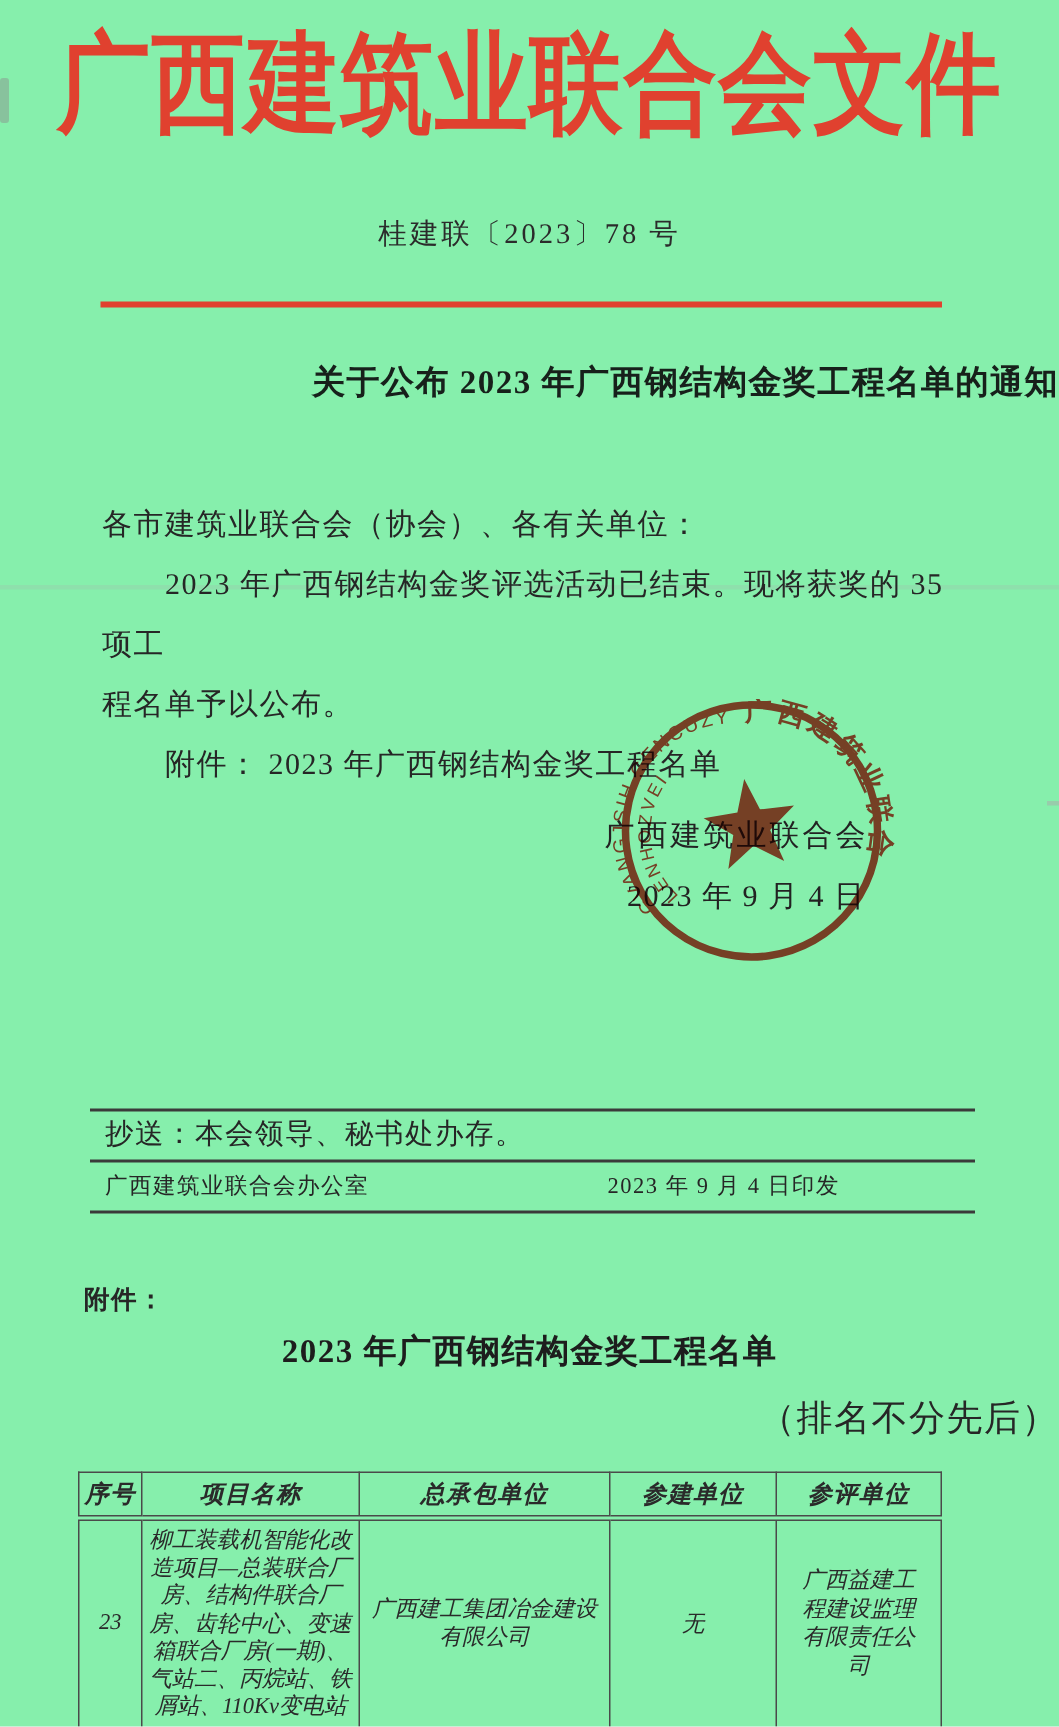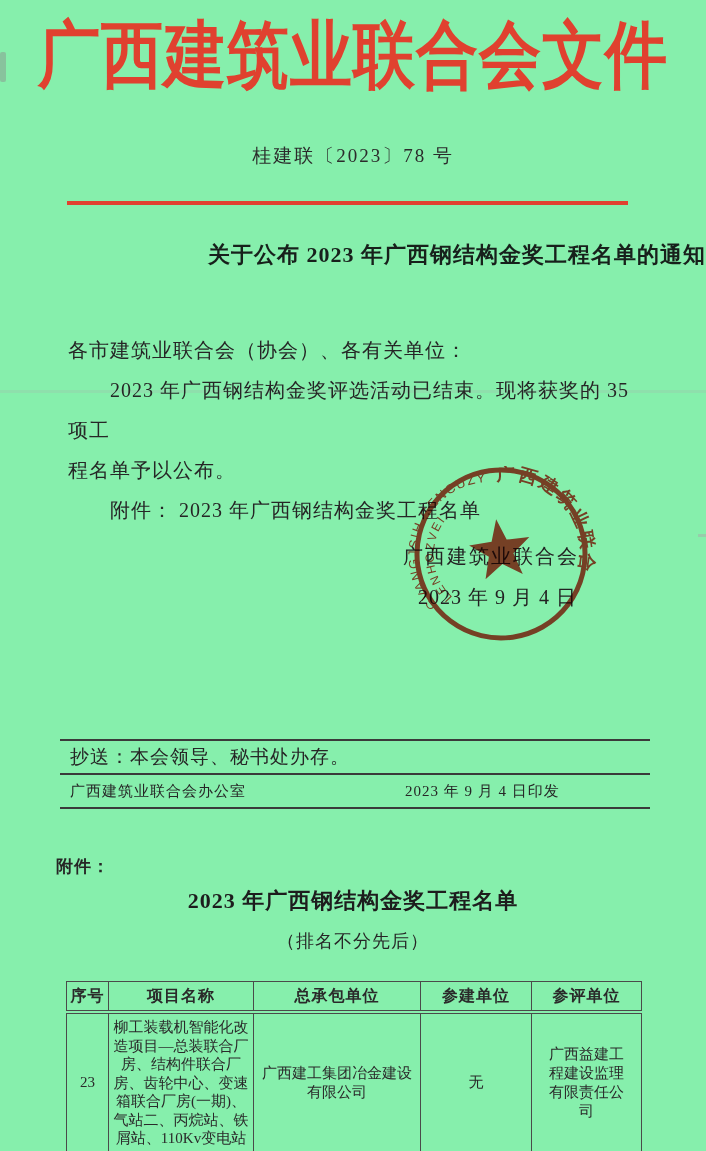--- a/index.html
+++ b/index.html
@@ -32,26 +32,26 @@
   .sign-date  { position:absolute; left:418px; top:584px; font-size:20px; letter-spacing:1px; color:#222; }
   .seal { position:absolute; left:403px; top:466px; width:196px; height:176px; opacity:.93; mix-blend-mode:multiply; }
   
   .footer-box { position:absolute; left:60px; top:739px; width:590px; border-top:2px solid #3a3a3a; border-bottom:2px solid #3a3a3a; }
   .footer-row-cc { height:32px; line-height:32px; border-bottom:2px solid #3a3a3a; font-size:19px; padding-left:10px; letter-spacing:1px; }
   .footer-row-office { position:relative; height:32px; line-height:32px; font-size:15px; padding-left:10px; letter-spacing:1px; }
   .print-date { position:absolute; left:345px; top:0; }
   
   .attach-label { position:absolute; left:56px; top:855px; font-size:17px; font-weight:700; letter-spacing:1px; }
   .attach-title { position:absolute; top:886px; left:0; right:0; text-align:center; font-size:22px; font-weight:700; letter-spacing:1px; color:#1d1d1d; }
-  .attach-subtitle { position:absolute; top:929px; left:0; right:0; text-align:center; font-size:18px; letter-spacing:1px; }
+  .attach-subtitle { position:absolute; top:929px; left:0; right:0; text-align:right; font-size:24px; letter-spacing:1px; }
   
   .award-table {
-    position:absolute; left:66px; top:981px; width:575px;
+    position:absolute; left:52px; top:981px; width:575px;
     border-collapse:collapse; table-layout:fixed;
-    font-size:15px; color:#2a2a2a;
+    font-size:15px; color:#2a2a2a;font-style:italic;
   }
   .award-table th, .award-table td { border:1.5px solid #4a4a4a; }
   .award-table th {
     height:28px; font-weight:700; font-size:16px; text-align:center;
     border-bottom:4px double #4a4a4a; padding:0 2px; letter-spacing:1px;
   }
   .award-table td { vertical-align:middle;text-align:center; }
   .td-no { text-align:center; }
   .td-project { text-align:left; padding:4px 4px; line-height:18.5px; word-break:break-all; }
   .td-contractor { text-align:left; padding:4px 8px; line-height:19px; word-break:break-all; }

